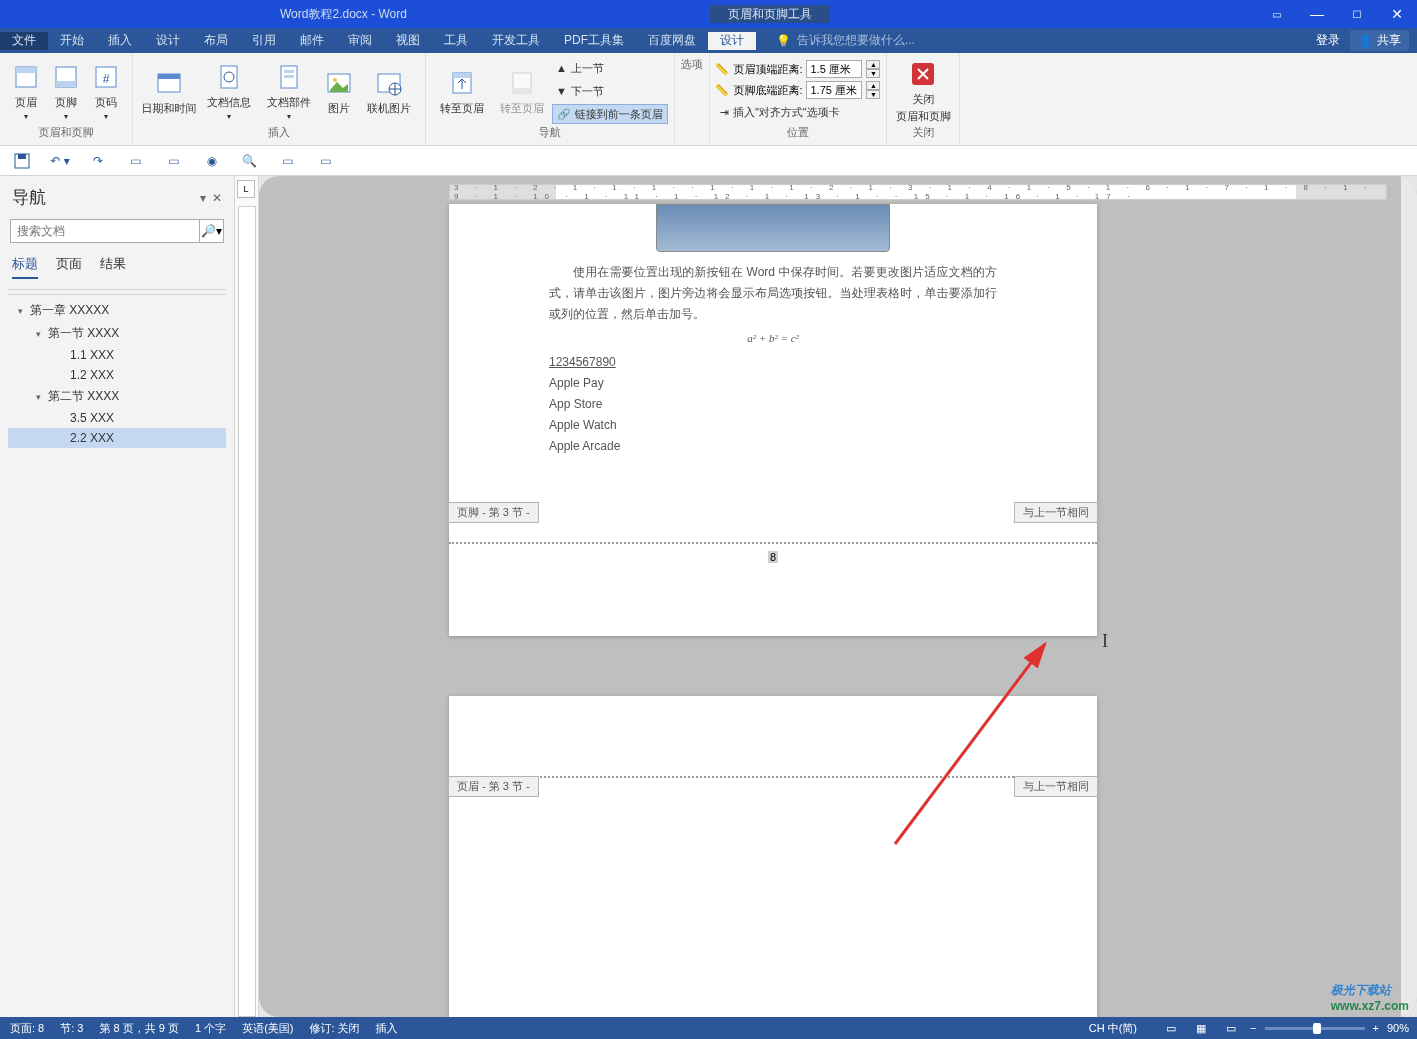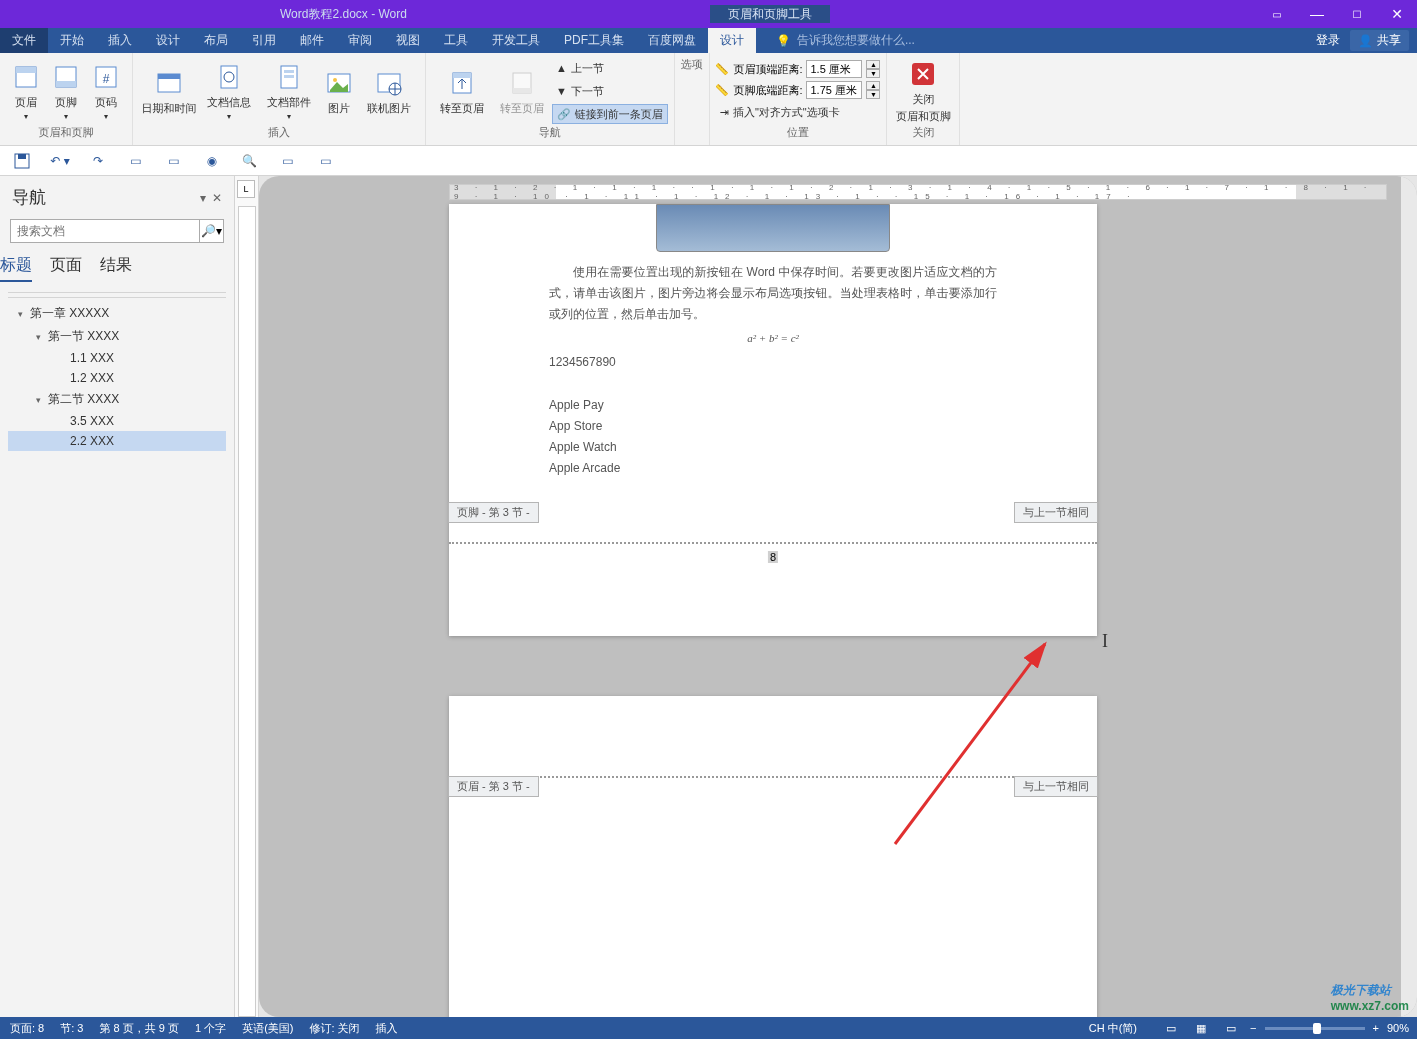--- a/index.html
+++ b/index.html
@@ -1,28 +1,28 @@
 <!DOCTYPE html>
 <html><head>
 <meta charset="utf-8">
 <style>
 * { margin: 0; padding: 0; box-sizing: border-box; font-family: "Microsoft YaHei", "SimSun", sans-serif; }
 body { background: #e6e6e6; width: 1417px; height: 1039px; overflow: hidden; position: relative; font-size: 12px; }
 
 
-.titlebar { height: 28px; background: #6d28d9; display: flex; align-items: center; color: #fff; }
+.titlebar { height: 28px; background: #1d4ed8; display: flex; align-items: center; color: #fff; }
 .titlebar .title { position: absolute; left: 280px; font-size: 12px; color: #cde; }
 .titlebar .contextual { position: absolute; left: 710px; height: 18px; background: #2a4e87; padding: 0 18px; display: flex; align-items: center; font-size: 12px; color: #dbe6f5; }
 .titlebar .win-controls { position: absolute; right: 0; display: flex; }
 .titlebar .win-btn { width: 40px; height: 28px; display: flex; align-items: center; justify-content: center; color: #fff; font-size: 14px; }
 .titlebar .win-btn.box { font-size: 10px; }
 
 
 .menutabs { height: 25px; background: #2b579a; display: flex; align-items: center; color: #d5e0f0; font-size: 12px; position: relative; }
-.menutabs .tab { padding: 8px 12px; height: 25px; display: flex; align-items: center; cursor: pointer; }
+.menutabs .tab { padding: 8px 12px; height: 18px; display: flex; align-items: center; cursor: pointer; }
 .menutabs .tab.file { background: #1e3e70; }
 .menutabs .tab.active { background: #f3f3f3; color: #2b579a; }
 .menutabs .tell-me { display: flex; align-items: center; color: #a8bedf; margin-left: 20px; gap: 6px; }
 .menutabs .right { position: absolute; right: 8px; display: flex; gap: 10px; align-items: center; color: #fff; font-size: 12px; }
 .menutabs .share { background: #3a66a7; padding: 2px 8px; border-radius: 2px; display: flex; align-items: center; gap: 4px; }
 
 
 .ribbon { height: 93px; background: #f3f3f3; border-bottom: 1px solid #d4d4d4; display: flex; }
 .ribbon-group { border-right: 1px solid #e0e0e0; padding: 4px 6px; display: flex; flex-direction: column; justify-content: space-between; }
 .ribbon-group-label { text-align: center; font-size: 11px; color: #666; padding-bottom: 2px; }
@@ -51,21 +51,21 @@
 .main { display: flex; height: calc(1039px - 28px - 25px - 93px - 30px - 22px); }
 
 
 .navpane { width: 235px; background: #f3f3f3; border-right: 1px solid #d4d4d4; display: flex; flex-direction: column; }
 .navpane-header { padding: 10px 12px 6px; display: flex; justify-content: space-between; align-items: center; }
 .navpane-header .title { font-size: 17px; color: #333; }
 .navpane-header .controls { display: flex; gap: 6px; color: #666; }
 .navpane-search { margin: 4px 10px; display: flex; border: 1px solid #ababab; background: #fff; height: 24px; }
 .navpane-search input { flex: 1; border: none; outline: none; padding: 0 6px; font-size: 12px; }
 .navpane-search .btn { width: 24px; border-left: 1px solid #ababab; display: flex; align-items: center; justify-content: center; }
-.navpane-tabs { display: flex; gap: 18px; padding: 8px 0 6px; font-size: 16px; }
+.navpane-tabs { display: flex; gap: 18px; padding: 8px 12px 6px; font-size: 13px; }
 .navpane-tabs .ntab { color: #333; cursor: pointer; padding-bottom: 4px; }
 .navpane-tabs .ntab.active { color: #2b579a; border-bottom: 2px solid #2b579a; }
 .navpane-tree { flex: 1; overflow: auto; padding: 4px 8px; }
 .navpane-tree .sep { border-top: 1px solid #d4d4d4; border-bottom: 1px solid #d4d4d4; height: 6px; margin-bottom: 4px; }
 .tree-item { padding: 3px 4px; font-size: 12px; color: #333; cursor: pointer; display: flex; align-items: center; gap: 4px; }
 .tree-item.l0 { padding-left: 10px; }
 .tree-item.l1 { padding-left: 28px; }
 .tree-item.l2 { padding-left: 50px; }
 .tree-item.selected { background: #c5d8f1; }
 .tree-item .caret { width: 8px; display: inline-block; color: #666; font-size: 9px; }
@@ -80,22 +80,22 @@
 .horiz-ruler .shade { position: absolute; top: 0; bottom: 0; background: #dedede; }
 .horiz-ruler .shade.left { left: 0; width: 106px; }
 .horiz-ruler .shade.right { right: 0; width: 90px; }
 .page { position: absolute; left: 190px; width: 648px; background: #fff; box-shadow: 0 1px 4px rgba(0,0,0,.25); }
 .page1 { top: 28px; height: 432px; }
 .page2 { top: 520px; height: 340px; }
 .page-body { padding: 0 100px; color: #555; font-size: 12px; line-height: 1.75; font-family: "SimSun", serif; }
 .page1 .img-placeholder { margin: 0 auto; width: 234px; height: 48px; background: linear-gradient(#6a8bb5, #a4bcd6); border: 1px solid #888; border-radius: 0 0 4px 4px; }
 .page1 .para { margin-top: 10px; text-indent: 2em; text-align: justify; }
 .page1 .formula { text-align: center; font-style: italic; font-family: "Times New Roman", serif; margin: 4px 0; font-size: 11px; }
-.page1 .digits { margin-top: 2px; }
-.page1 .list { margin-top: 22px; }
+.page1 .digits { margin-top: 2px; text-decoration: underline; }
+.page1 .list { }
 .footer-dash { position: absolute; left: 0; right: 0; border-top: 2px dotted #999; }
 .hf-tab { position: absolute; background: #eef0f2; border: 1px solid #b5b5b5; font-size: 11px; color: #555; padding: 2px 8px; }
 .page1 .footer-dash { bottom: 92px; }
 .page1 .footer-label-l { bottom: 92px; left: -1px; transform: translateY(-100%); }
 .page1 .footer-label-r { bottom: 92px; right: -1px; transform: translateY(-100%); }
 .page1 .page-num { position: absolute; bottom: 73px; left: 50%; transform: translateX(-50%); font-size: 11px; background: #d0d0d0; padding: 0 2px; }
 .page2 .header-dash { top: 80px; }
 .page2 .header-label-l { top: 80px; left: -1px; }
 .page2 .header-label-r { top: 80px; right: -1px; }
 

